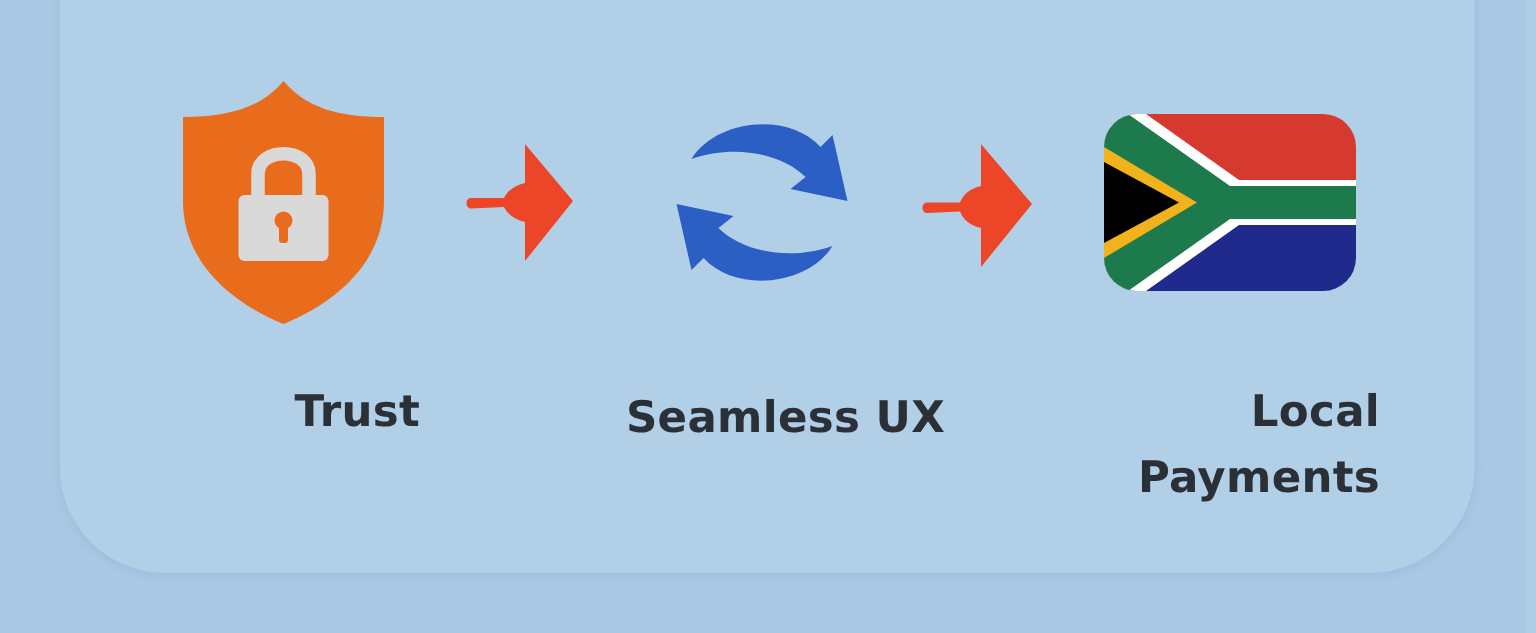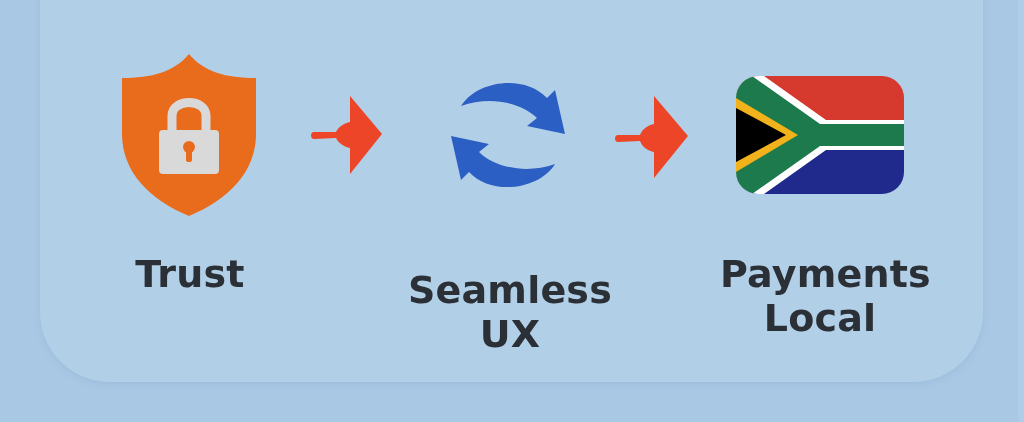--- a/index.html
+++ b/index.html
@@ -14,22 +14,22 @@
       background: #b2cfe8;
       border-radius: 0 0 70px 70px;
       box-shadow: 0 2px 6px rgba(120,160,200,0.25);
     }
     .edge-band {
       position: absolute; right: 0; top: 0; width: 6px; height: 422px;
       background: #b0cde7;
     }
     .icon { position: absolute; }
     .label {
-      position: absolute; text-align: center;
-      color: #2b2f36; font-weight: bold; font-size: 38px; line-height: 44px;
+      position: absolute; text-align: right;
+      color: #2b2f36; font-weight: bold; font-size: 29px; line-height: 44px;
       letter-spacing: 0.2px;
     }
   </style>
 </head>
 <body>
 
 <div class="edge-band"></div>
 <div class="card"></div>
 
 <div class="icon" style="left:122px; top:54px; width:134px; height:162px;">
@@ -50,21 +50,21 @@
     <path d="M42 0 L74 38 L42 78 L42 52 C34 50 30 46 28 42 L6 43 C2 43 2 36 6 36 L28 36 C30 32 34 28 42 26 Z" fill="#ec4528"></path>
   </svg>
 </div>
 
 <div class="icon" style="left:443px; top:76px; width:130px; height:118px;">
   <svg width="130" height="118" viewBox="0 0 130 118">
     <path d="M18 30 C34 4 82 -2 104 22 L112 14 L122 58 L84 50 L94 42 C78 26 46 20 18 30 Z" fill="#2c5fc4"></path>
     <path d="M112 88 C96 114 48 120 26 96 L18 104 L8 60 L46 68 L36 76 C52 92 84 98 112 88 Z" fill="#2c5fc4"></path>
   </svg>
 </div>
-<div class="label" style="left:390px; top:268px; width:240px;">
+<div class="label" style="left:390px; top:256px; width:240px;">
   <div>Seamless UX</div>
 </div>
 
 <div class="icon" style="left:612px; top:96px; width:76px; height:82px;">
   <svg width="76" height="82" viewBox="0 0 76 82">
     <path d="M42 0 L76 40 L42 82 L42 56 C34 54 30 50 28 45 L6 46 C2 46 2 39 6 39 L28 39 C30 34 34 30 42 28 Z" fill="#ec4528"></path>
   </svg>
 </div>
 
 <div class="icon" style="left:736px; top:76px; width:168px; height:118px;">
@@ -78,15 +78,15 @@
       <rect x="0" y="0" width="168" height="59" fill="#d63a2f"></rect>
       <rect x="0" y="59" width="168" height="59" fill="#1f2a8c"></rect>
       <polygon points="0,0 28,0 90,44 168,44 168,74 90,74 28,118 0,118" fill="#ffffff"></polygon>
       <polygon points="0,8 16,0 84,48 168,48 168,70 84,70 16,118 0,110" fill="#1d7a4c"></polygon>
       <polygon points="0,22 62,59 0,96" fill="#f2b21b"></polygon>
       <polygon points="0,32 50,59 0,86" fill="#000000"></polygon>
     </g>
   </svg>
 </div>
 <div class="label" style="left:720px; top:252px; width:200px;">
+  <div>Local</div>
   <div>Payments</div>
-  <div>Local</div>
 </div>
 
 </body></html>

